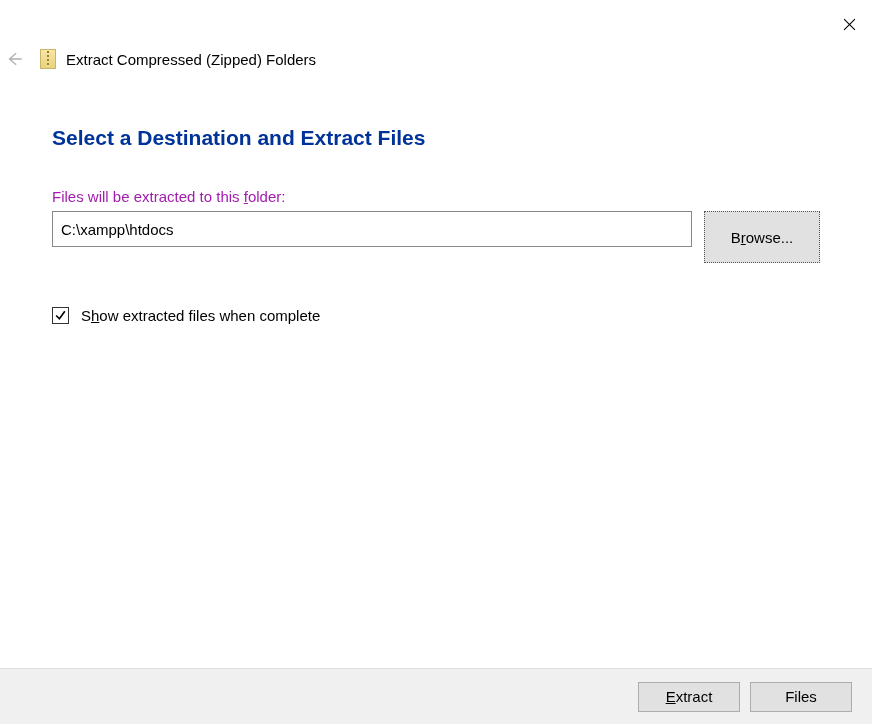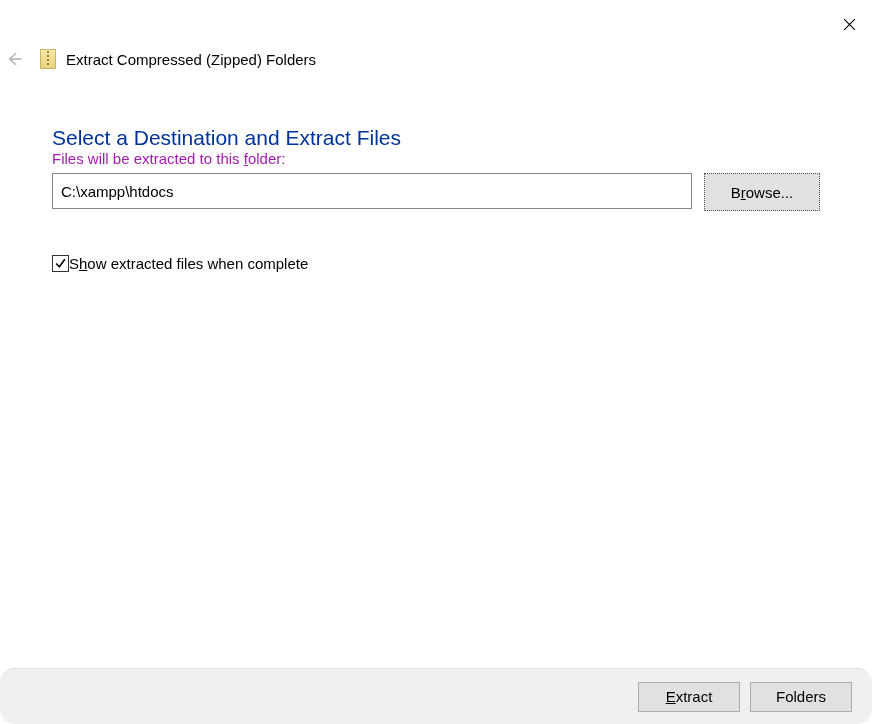--- a/index.html
+++ b/index.html
@@ -66,21 +66,22 @@
     .window-title {
       font-size: 15px;
       color: #000;
     }
     .content {
       padding: 52px 52px 0 52px;
     }
     .heading {
       color: #003399;
       font-size: 21px;
-      font-weight: 400;
+      font-weight: 700;
+      margin-bottom: 38px;
     }
     .label {
       font-size: 15px;
       margin-bottom: 6px;
       color: #a21caf;
     }
     .underline-letter { text-decoration: underline; }
     .path-row {
       display: flex;
       gap: 12px;
@@ -91,31 +92,31 @@
       height: 36px;
       border: 1px solid #888;
       padding: 0 8px;
       font-family: inherit;
       font-size: 15px;
       outline: none;
       background: #fff;
     }
     .browse-btn {
       width: 116px;
-      height: 38px;
+      height: 52px;
       background: #e1e1e1;
       border: 1px dotted #555;
       font-family: inherit;
       font-size: 15px;
       cursor: pointer;
     }
     .checkbox-row {
       display: flex;
       align-items: center;
-      gap: 0;
+      gap: 12px;
     }
     .checkbox {
       width: 17px;
       height: 17px;
       border: 1px solid #333;
       display: flex;
       align-items: center;
       justify-content: center;
       cursor: pointer;
       background: #fff;
@@ -132,21 +133,20 @@
       right: 0;
       bottom: 0;
       height: 56px;
       background: #f0f0f0;
       border-top: 1px solid #e0e0e0;
       display: flex;
       justify-content: flex-end;
       align-items: center;
       padding-right: 20px;
       gap: 10px;
-      border-radius: 15px;
     }
     .footer-btn {
       width: 102px;
       height: 30px;
       background: #e1e1e1;
       border: 1px solid #adadad;
       font-family: inherit;
       font-size: 15px;
       cursor: pointer;
     }
@@ -195,14 +195,14 @@
     <label class="checkbox-label">
       <span>S</span><span class="underline-letter">h</span><span>ow extracted files when complete</span>
     </label>
   </div>
 </div>
 
 <div class="footer">
   <button class="footer-btn">
     <span class="underline-letter">E</span><span>xtract</span>
   </button>
-  <button class="footer-btn">Folders</button>
+  <button class="footer-btn">Files</button>
 </div>
 
 </body></html>

